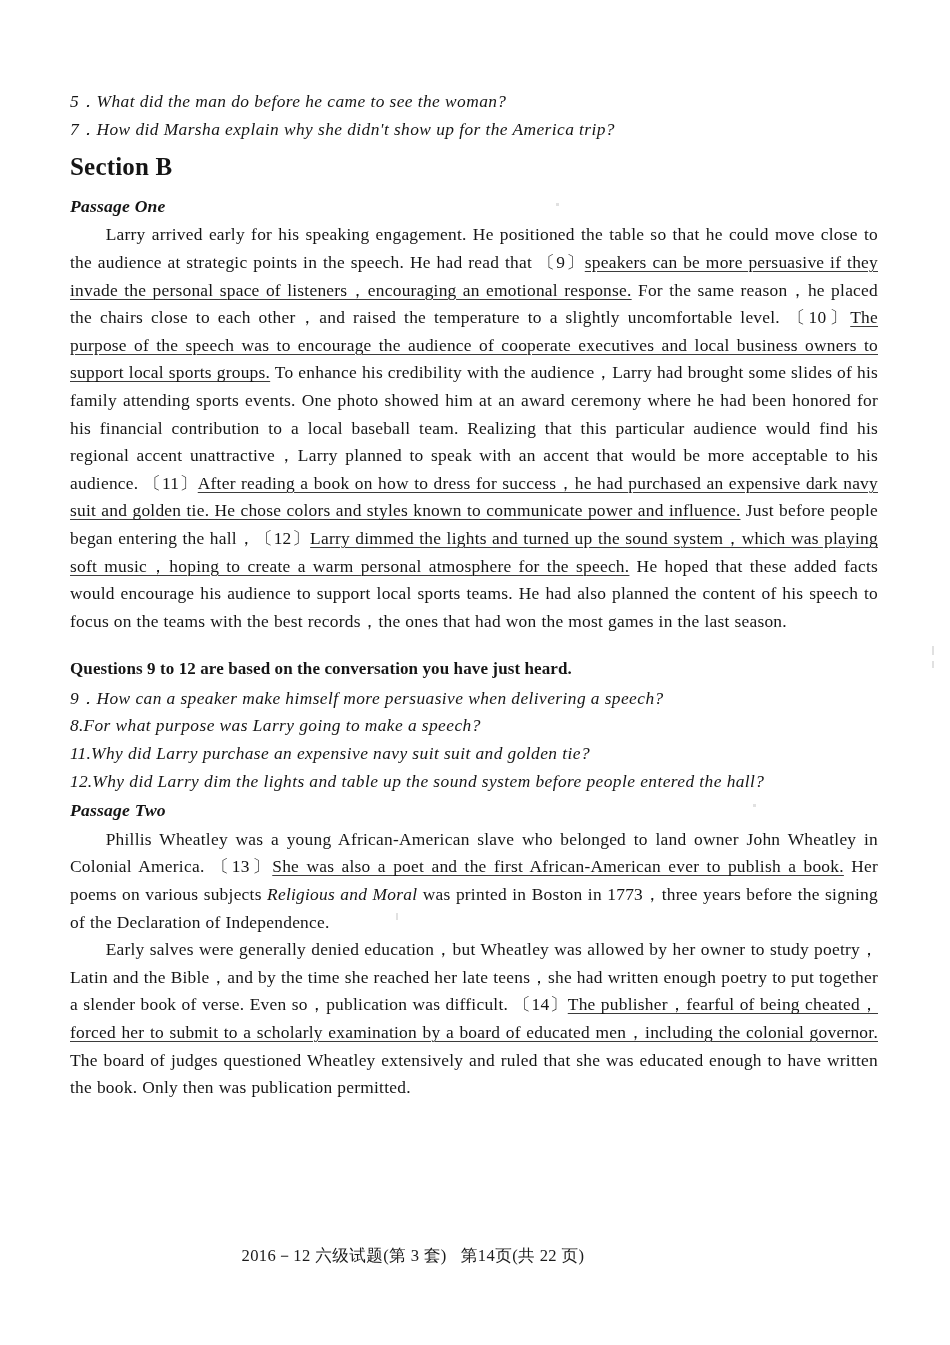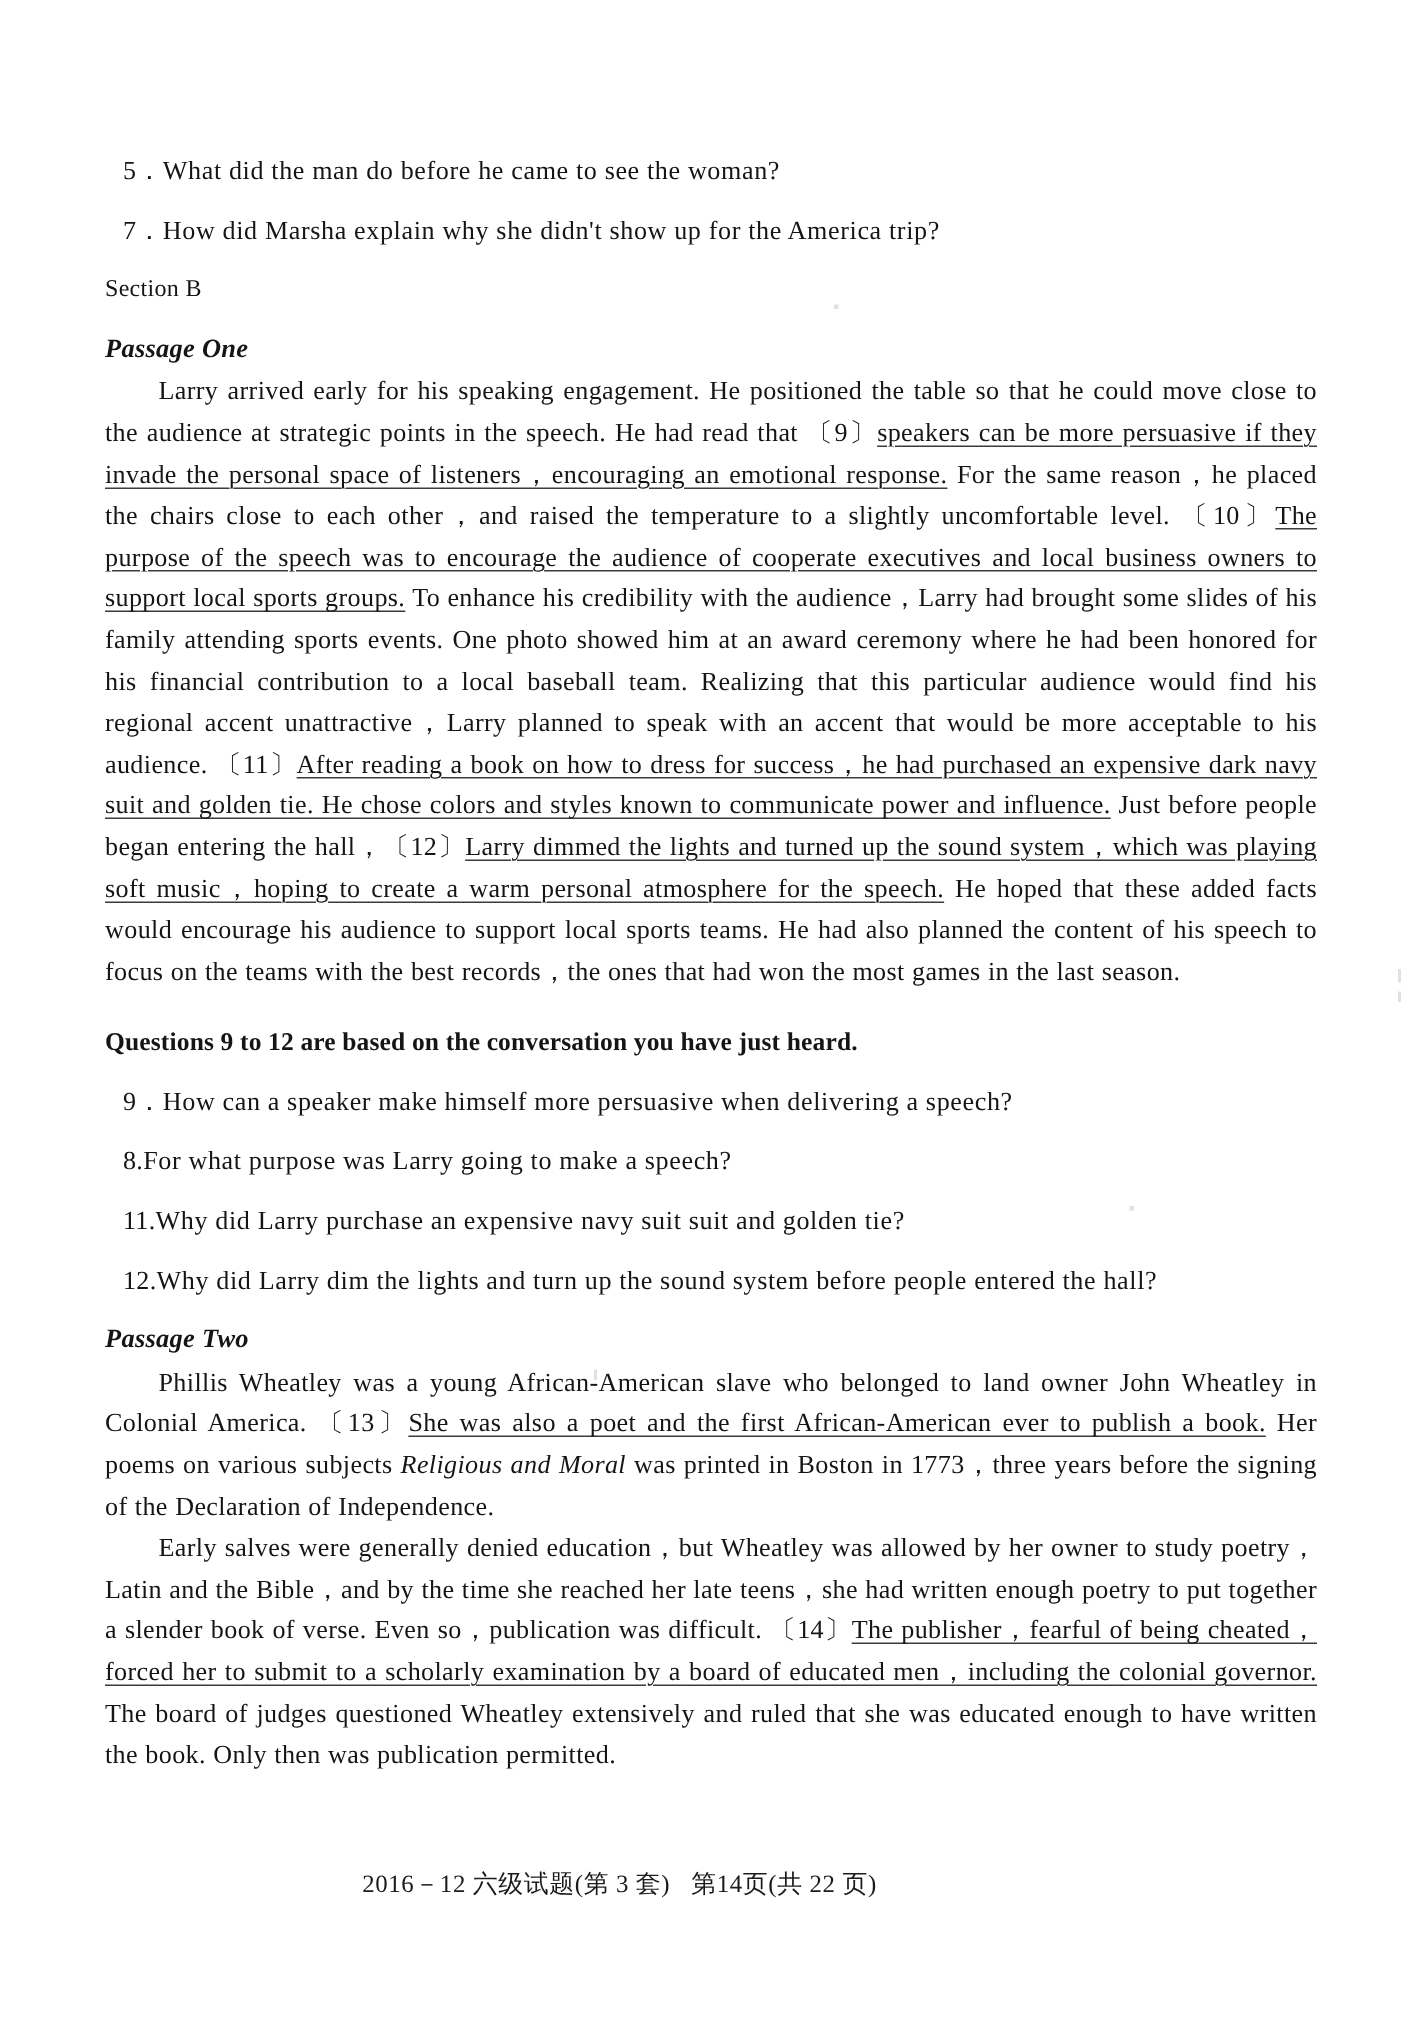--- a/index.html
+++ b/index.html
@@ -42,33 +42,34 @@
     font-size: 17.4px;
     line-height: 27.6px;
     color: #151515;
   }
 
   
   .q-item {
     display: block;
     white-space: nowrap;
     letter-spacing: 0.42px;
-    margin: 12px;
+    margin: 0;
     padding: 0;
+    font-style: italic;
   }
   .q-num {
     letter-spacing: 0.2px;
   }
 
   .q-list-top { margin-bottom: 0; }
 
   
   .heading-b {
-    font-weight: normal;
-    font-size: 16px;
+    font-weight: bold;
+    font-size: 25px;
     letter-spacing: 0.2px;
     margin-top: 10px;
     margin-bottom: 12px;
   }
 
   
   .passage-title {
     font-weight: bold;
     font-style: italic;
     font-size: 17.6px;
@@ -145,21 +146,21 @@
 
     <div class="passage-title">Passage One</div>
     <p class="para"><span>Larry arrived early for his speaking engagement. He positioned the table so that he could move close to the audience at strategic points in the speech. He had read that </span><span>〔9〕</span><span class="u">speakers can be more persuasive if they invade the personal space of listeners，encouraging an emotional response.</span><span> For the same reason，he placed the chairs close to each other，and raised the temperature to a slightly uncomfortable level. </span><span>〔10〕</span><span class="u">The purpose of the speech was to encourage the audience of cooperate executives and local business owners to support local sports groups.</span><span> To enhance his credibility with the audience，Larry had brought some slides of his family attending sports events. One photo showed him at an award ceremony where he had been honored for his financial contribution to a local baseball team. Realizing that this particular audience would find his regional accent unattractive，Larry planned to speak with an accent that would be more acceptable to his audience. </span><span>〔11〕</span><span class="u">After reading a book on how to dress for success，he had purchased an expensive dark navy suit and golden tie. He chose colors and styles known to communicate power and influence.</span><span> Just before people began entering the hall，</span><span>〔12〕</span><span class="u">Larry dimmed the lights and turned up the sound system，which was playing soft music，hoping to create a warm personal atmosphere for the speech.</span><span> He hoped that these added facts would encourage his audience to support local sports teams. He had also planned the content of his speech to focus on the teams with the best records，the ones that had won the most games in the last season.</span></p>
 
     <div class="questions-head">Questions 9 to 12 are based on the conversation you have just heard.</div>
 
     <div>
       <div class="q-item"><span class="q-num">9．</span><span>How can a speaker make himself more persuasive when delivering a speech?</span></div>
       <div class="q-item"><span class="q-num">8.</span><span>For what purpose was Larry going to make a speech?</span></div>
       <div class="q-item"><span class="q-num">11.</span><span>Why did Larry purchase an expensive navy suit suit and golden tie?</span></div>
-      <div class="q-item"><span class="q-num">12.</span><span>Why did Larry dim the lights and turn up the sound system before people entered the hall?</span></div>
+      <div class="q-item"><span class="q-num">12.</span><span>Why did Larry dim the lights and table up the sound system before people entered the hall?</span></div>
     </div>
 
     <div class="passage-title">Passage Two</div>
     <p class="para"><span>Phillis Wheatley was a young African-American slave who belonged to land owner John Wheatley in Colonial America. </span><span>〔13〕</span><span class="u">She was also a poet and the first African-American ever to publish a book.</span><span> Her poems on various subjects </span><span class="ital">Religious and Moral</span><span> was printed in Boston in 1773，three years before the signing of the Declaration of Independence.</span></p>
     <p class="para"><span>Early salves were generally denied education，but Wheatley was allowed by her owner to study poetry，Latin and the Bible，and by the time she reached her late teens，she had written enough poetry to put together a slender book of verse. Even so，publication was difficult. </span><span>〔14〕</span><span class="u">The publisher，fearful of being cheated，forced her to submit to a scholarly examination by a board of educated men，including the colonial governor.</span><span> The board of judges questioned Wheatley extensively and ruled that she was educated enough to have written the book. Only then was publication permitted.</span></p>
 
   </div>
 
   <div class="speck" style="left:932px; top:646px; width:2px; height:9px;"></div>
   <div class="speck" style="left:932px; top:661px; width:2px; height:7px;"></div>

